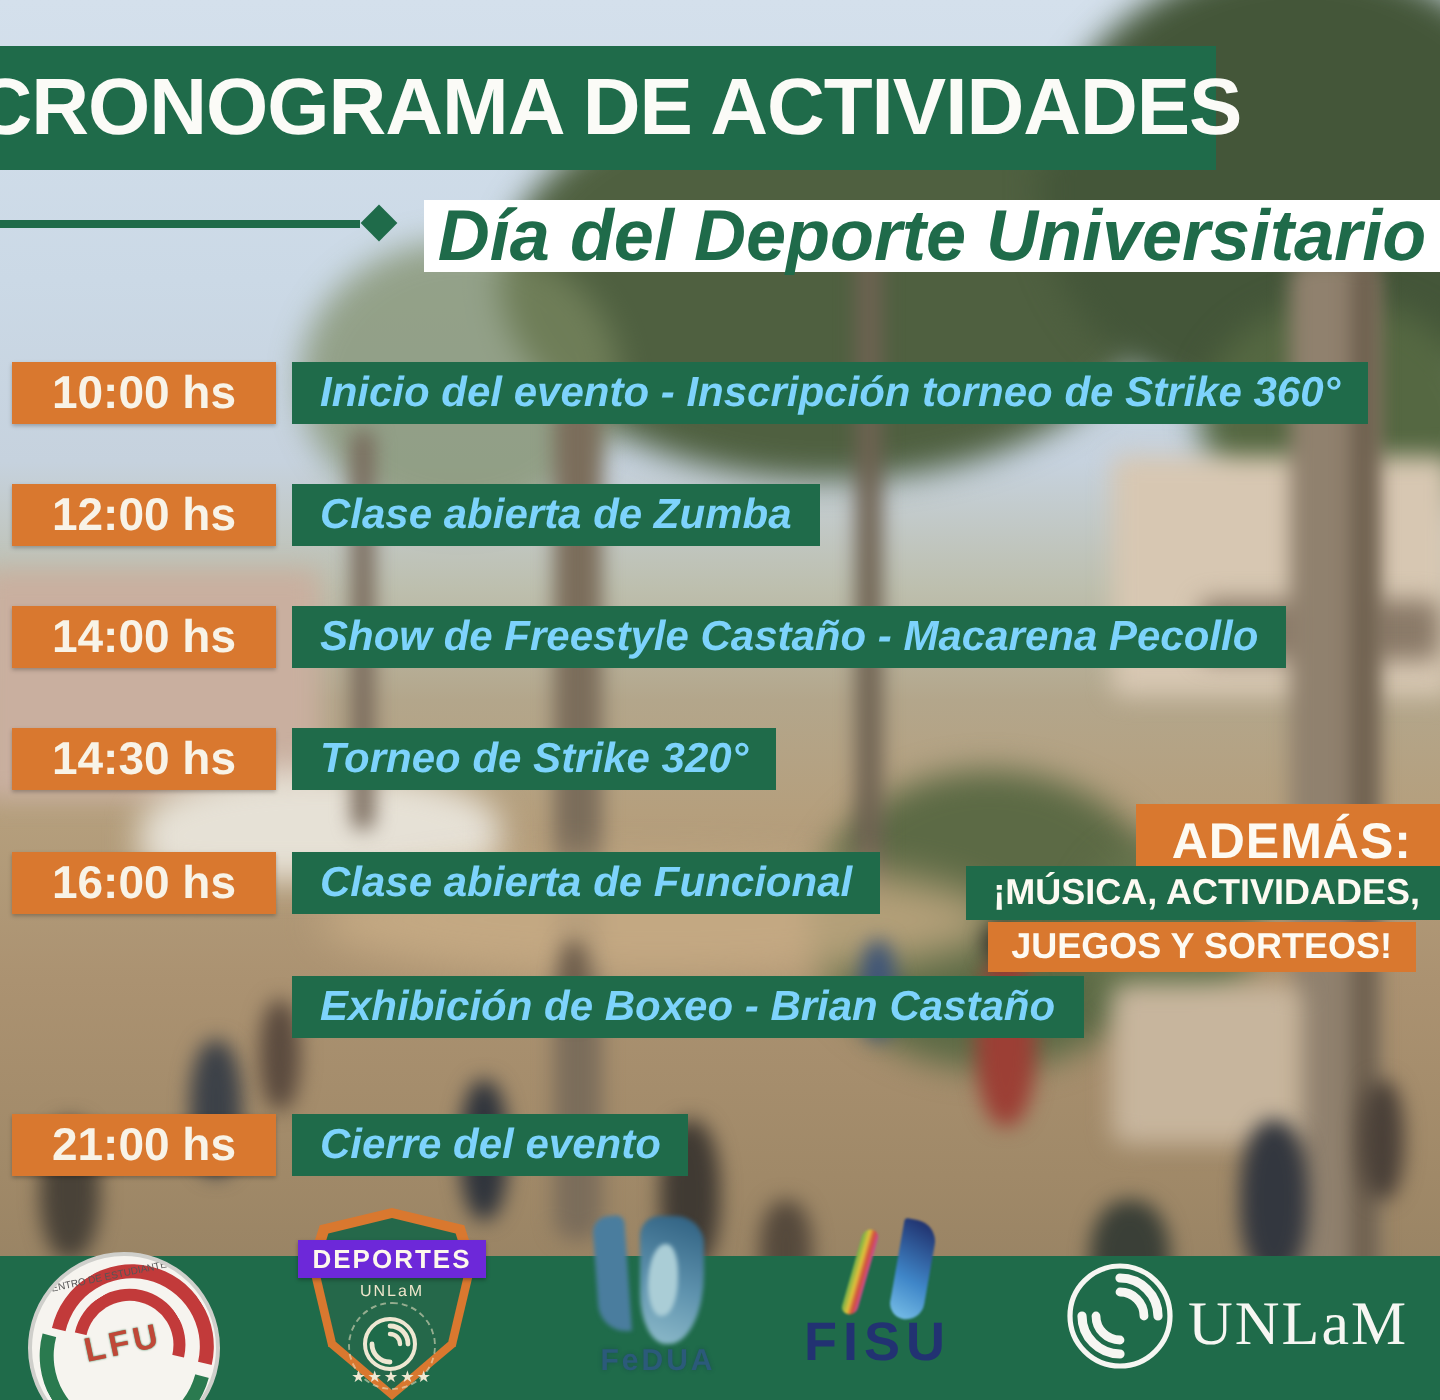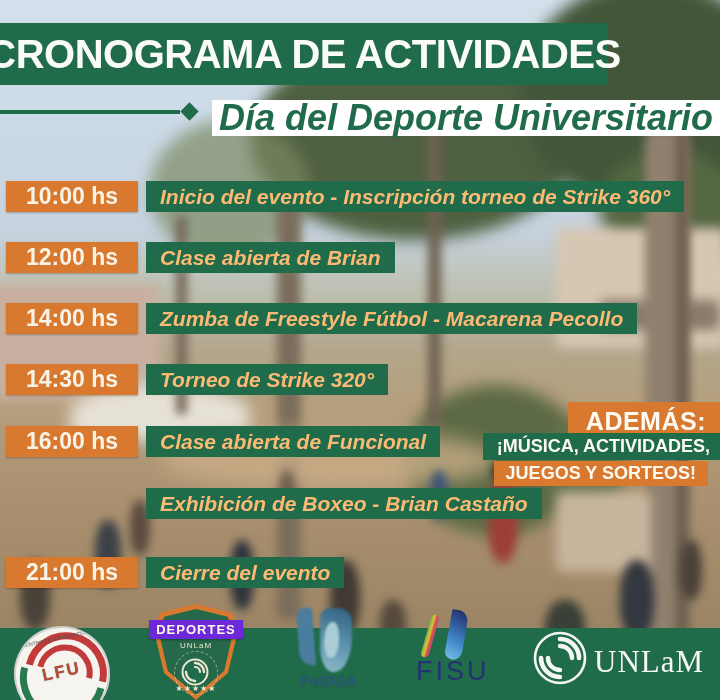--- a/index.html
+++ b/index.html
@@ -23,21 +23,21 @@
   .subtitle-bar{position:absolute;left:212px;top:100px;width:508px;height:36px;background:#ffffff;
     display:flex;align-items:center;justify-content:center;}
   .subtitle-text{color:#1f6b4a;font-size:36px;font-weight:700;font-style:italic;white-space:nowrap;}
   
   .row{position:absolute;left:0;width:720px;height:14px;}
   .time-badge{position:absolute;left:6px;top:0;width:132px;height:31px;background:#d9782f;
     display:flex;align-items:center;justify-content:center;
     color:#f8f3e7;font-size:23px;font-weight:700;box-shadow:0 1px 2px rgba(0,0,0,.25);}
   .act-bar{position:absolute;left:146px;top:0;height:31px;background:#1f6b4a;
     display:inline-flex;align-items:center;padding:0 14px;white-space:nowrap;
-    color:#fdba74;font-size:21px;font-weight:700;font-style:italic;}
+    color:#7dd3fc;font-size:21px;font-weight:700;font-style:italic;}
   
   .xh{position:absolute;right:0;top:402px;height:30px;background:#d9782f;display:flex;align-items:center;
     padding:4px 14px 0 18px;color:#fdfaf2;font-size:25px;font-weight:800;letter-spacing:.5px;}
   .x1{position:absolute;right:0;top:433px;height:27px;background:#1f6b4a;display:flex;align-items:center;
     padding:0 10px 0 14px;color:#fdfaf2;font-size:18px;font-weight:800;}
   .x2{position:absolute;right:12px;top:461px;height:25px;background:#d9782f;display:flex;align-items:center;
     padding:0 12px;color:#fdfaf2;font-size:18px;font-weight:800;}
   
   .footer-bar{position:absolute;left:0;top:628px;width:720px;height:72px;background:#1f6b4a;}
   
@@ -73,21 +73,21 @@
     border-radius:10px 14px 55% 40%;}
   .fedua-face{position:absolute;left:26px;top:14px;width:15px;height:36px;background:#aacdd6;border-radius:60% 40% 55% 45%;}
   .fedua-label{position:absolute;left:286px;top:672px;width:86px;text-align:center;
     color:#2b5a7a;font-size:15px;font-weight:800;letter-spacing:1.5px;text-shadow:0 0 2px rgba(20,50,80,.4);}
   
   .fisu-u{position:absolute;left:420px;top:610px;width:60px;height:52px;filter:blur(.5px);}
   .fisu-stripes{position:absolute;left:6px;top:4px;width:8px;height:44px;border-radius:4px;
     background:linear-gradient(90deg,#6fae4a,#e0c23a 40%,#d2513e 70%,#c84a96);transform:rotate(16deg) skewY(-6deg);}
   .fisu-swoosh{position:absolute;left:28px;top:0;width:17px;height:50px;border-radius:2px 14px 12px 10px;
     background:linear-gradient(200deg,#1e2a66,#3f86c8 60%,#79c0e8);transform:rotate(10deg);}
-  .fisu-label{position:absolute;left:416px;top:656px;color:#223272;font-size:27px;font-weight:400;letter-spacing:3px;}
+  .fisu-label{position:absolute;left:402px;top:656px;color:#223272;font-size:27px;font-weight:700;letter-spacing:3px;}
   
   .unlam-mark{position:absolute;left:532px;top:630px;}
   .unlam-label{position:absolute;left:594px;top:644px;color:#f6f6f2;font-size:31px;
     font-family:"Liberation Serif",serif;letter-spacing:1px;}
 </style>
 </head>
 <body>
 
 <div class="poster">
 
@@ -133,25 +133,25 @@
   <div class="subtitle-bar">
     <span class="subtitle-text">Día del Deporte Universitario</span>
   </div>
 
   <div class="row" style="top:181px;">
     <div class="time-badge">10:00 hs</div>
     <div class="act-bar">Inicio del evento - Inscripción torneo de Strike 360°</div>
   </div>
   <div class="row" style="top:242px;">
     <div class="time-badge">12:00 hs</div>
-    <div class="act-bar">Clase abierta de Brian</div>
+    <div class="act-bar">Clase abierta de Zumba</div>
   </div>
   <div class="row" style="top:303px;">
     <div class="time-badge">14:00 hs</div>
-    <div class="act-bar">Zumba de Freestyle Fútbol - Macarena Pecollo</div>
+    <div class="act-bar">Show de Freestyle Castaño - Macarena Pecollo</div>
   </div>
   <div class="row" style="top:364px;">
     <div class="time-badge">14:30 hs</div>
     <div class="act-bar">Torneo de Strike 320°</div>
   </div>
   <div class="row" style="top:426px;">
     <div class="time-badge">16:00 hs</div>
     <div class="act-bar">Clase abierta de Funcional</div>
   </div>
   <div class="row" style="top:488px;">

